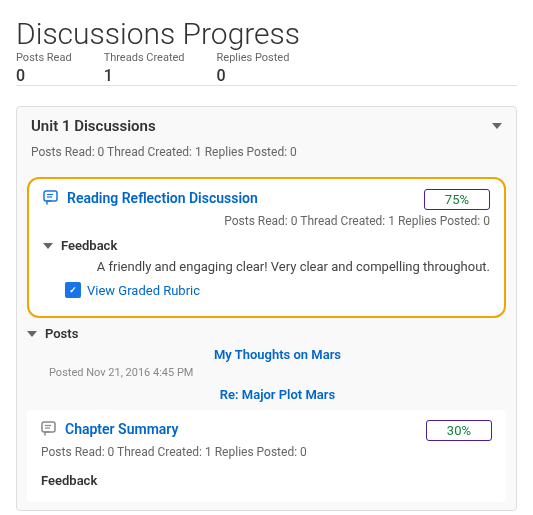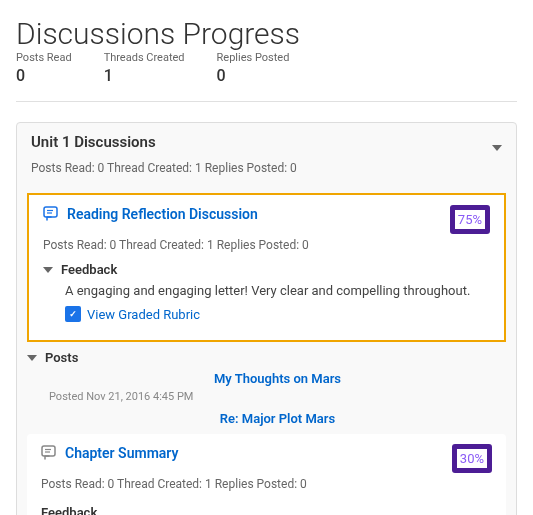--- a/index.html
+++ b/index.html
@@ -18,21 +18,20 @@
       font-weight: 300;
       color: #333;
       margin-bottom: 0;
     }
 
     .stats-row {
       display: flex;
       gap: 32px;
       margin-bottom: 20px;
       border-bottom: 1px solid #e0e0e0;
-      padding-bottom: 16px;
     }
 
     .stat-item {}
     .stat-label {
       font-size: 11px;
       color: #666;
       margin-bottom: 2px;
     }
     .stat-value {
       font-size: 16px;
@@ -43,21 +42,21 @@
     .unit-section {
       border: 1px solid #ddd;
       border-radius: 4px;
       margin-bottom: 12px;
       background: #f9f9f9;
     }
 
     .unit-header {
       display: flex;
       justify-content: space-between;
-      align-items: flex-end;
+      align-items: center;
       padding: 10px 14px;
       cursor: pointer;
     }
 
     .unit-title {
       font-size: 15px;
       font-weight: 600;
       color: #333;
     }
 
@@ -70,24 +69,25 @@
     .chevron-down {
       width: 0; height: 0;
       border-left: 5px solid transparent;
       border-right: 5px solid transparent;
       border-top: 6px solid #666;
       display: inline-block;
     }
 
     .discussion-card {
       border: 2px solid #f0a500;
-      border-radius: 0;
+      border-radius: 12px;
       margin: 8px 10px;
       background: #fff;
       padding: 10px 14px;
+      text-align: right;
     }
 
     .discussion-card-header {
       display: flex;
       justify-content: space-between;
       align-items: flex-start;
       margin-bottom: 4px;
     }
 
     .discussion-title-row {
@@ -103,25 +103,25 @@
     }
 
     .discussion-title {
       font-size: 14px;
       font-weight: 600;
       color: #0066cc;
       text-decoration: none;
     }
 
     .score-badge {
-      border: 5px solid #4c1d95;
+      border: 1px solid #4c1d95;
       border-radius: 3px;
-      padding: 2px 3px;
-      font-size: 13px;
-      color: #8b5cf6;
+      padding: 2px 20px;
+      font-size: 13px;
+      color: #15803d;
       white-space: nowrap;
     }
 
     .discussion-meta {
       font-size: 12px;
       color: #666;
       margin-bottom: 10px;
     }
 
     .collapsible-section {
@@ -262,21 +262,21 @@
       </div>
       <span class="score-badge">75%</span>
     </div>
     <div class="discussion-meta">Posts Read: 0   Thread Created: 1   Replies Posted: 0</div>
 
     <div class="collapsible-section">
       <div class="collapsible-header">
         <span class="chevron-down"></span>
         <span>Feedback</span>
       </div>
-      <div class="feedback-text">A engaging and engaging letter! Very clear and compelling throughout.</div>
+      <div class="feedback-text">A friendly and engaging clear! Very clear and compelling throughout.</div>
       <a class="rubric-link" href="#">
         <span class="rubric-icon">✓</span>
         <span>View Graded Rubric</span>
       </a>
     </div>
   </div>
 
   <div class="posts-section">
     <div class="collapsible-header">
       <span class="chevron-down"></span>

